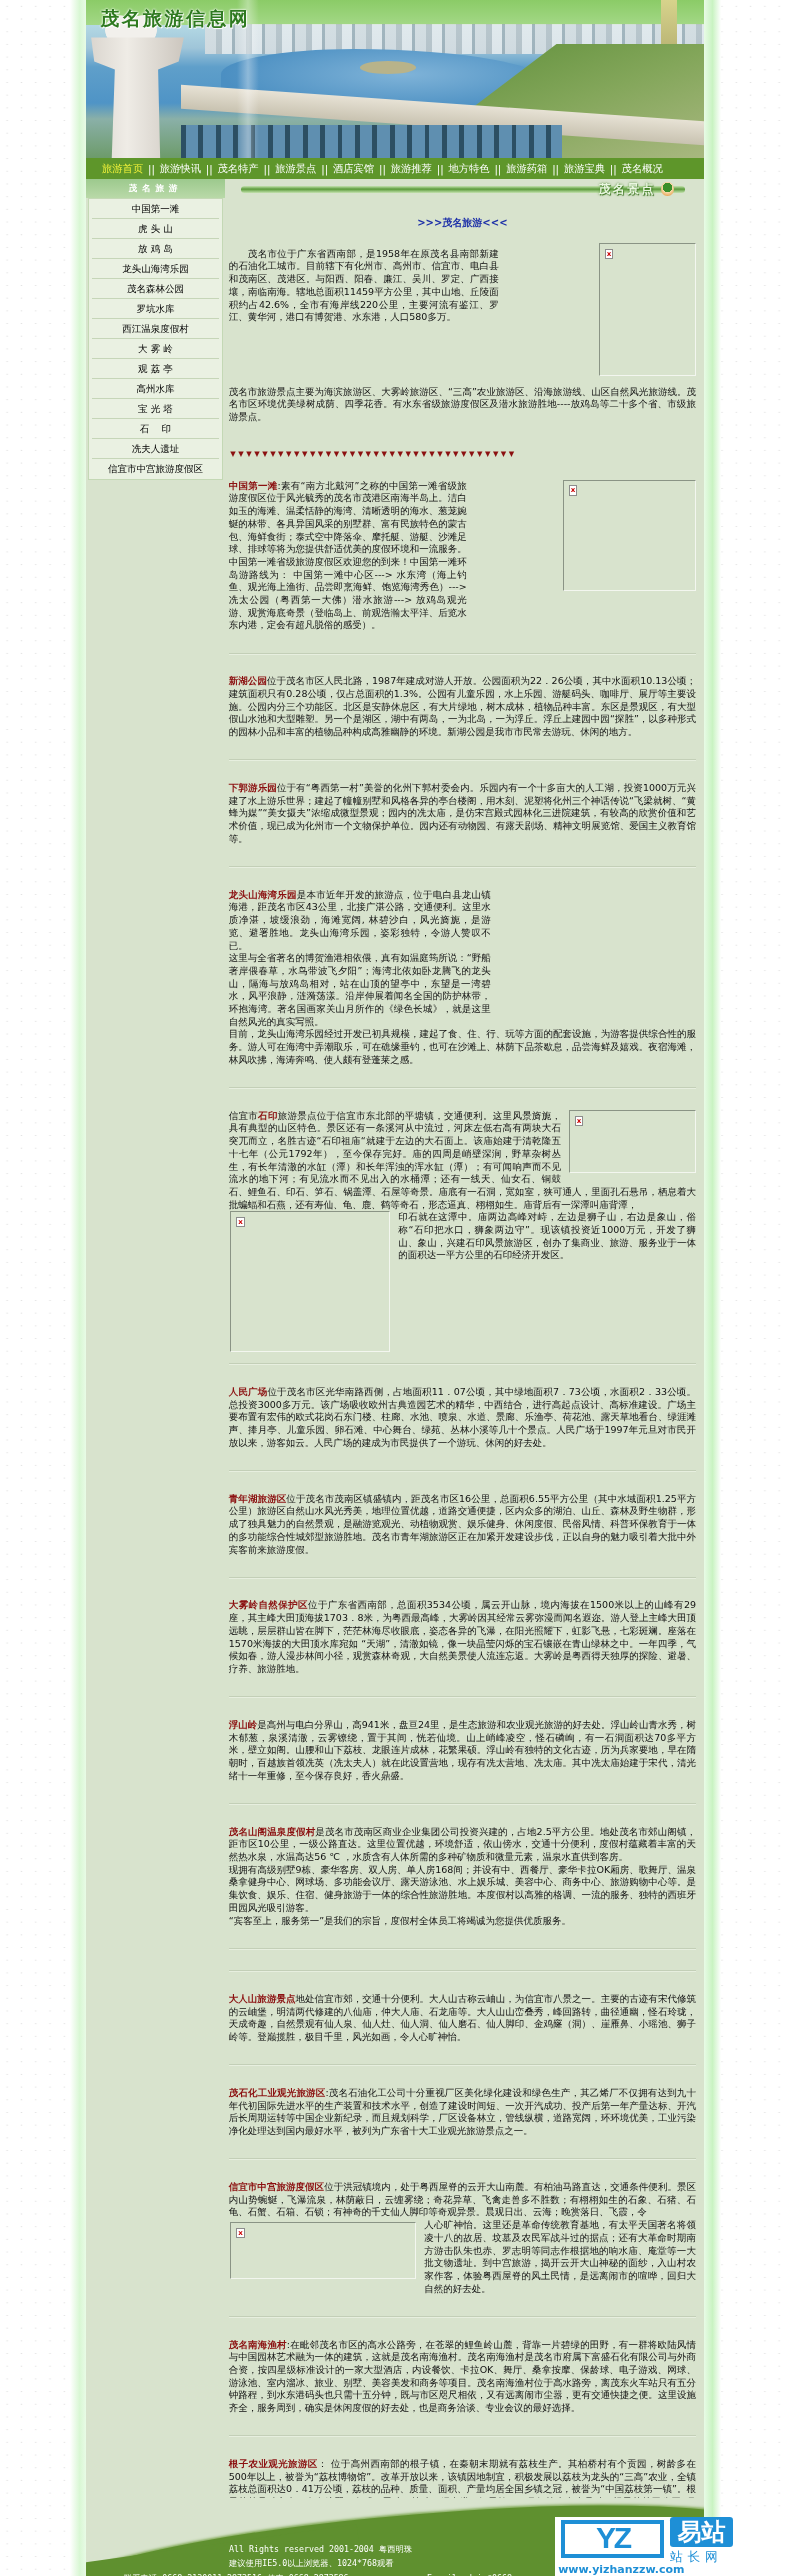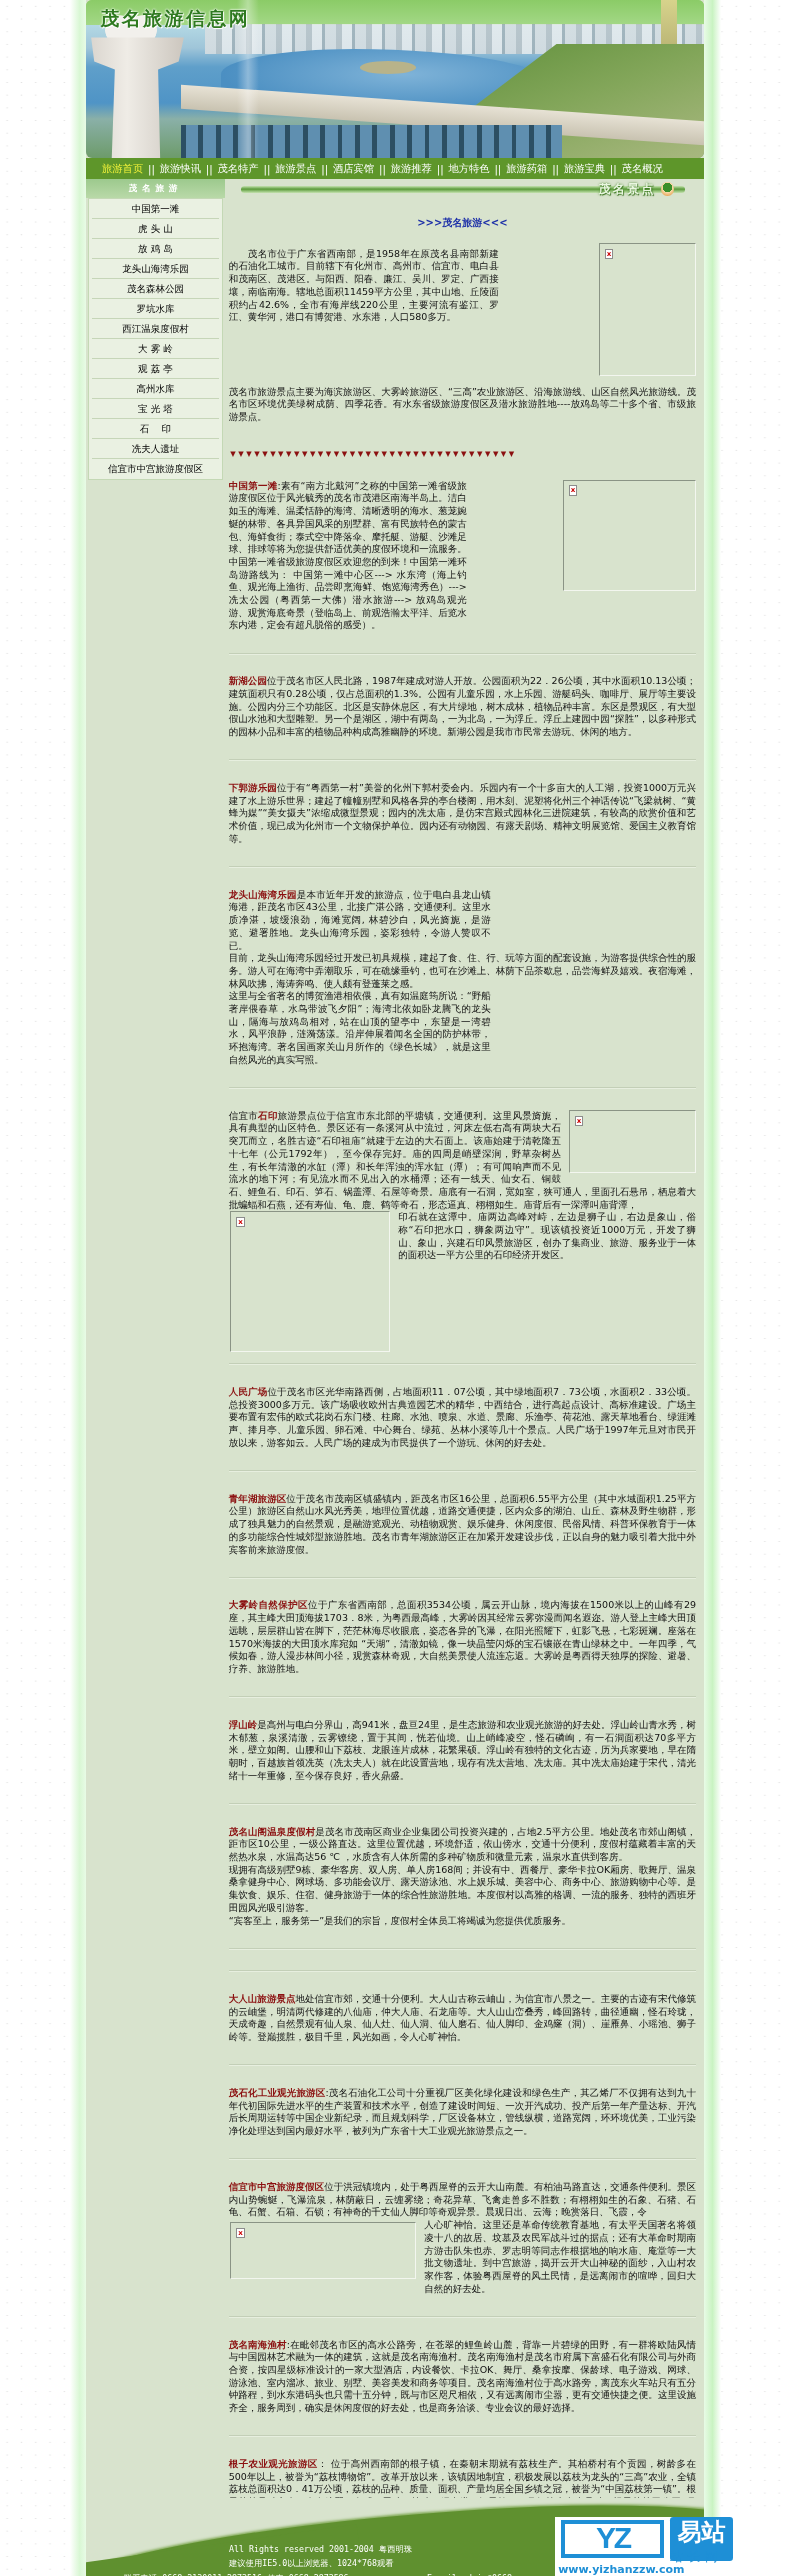--- a/index.html
+++ b/index.html
@@ -24,21 +24,20 @@
     background: linear-gradient(to right, #e8fbe6, #c9f3c2 50%, #ffffff);
   }
   .page {
     position: absolute; left: 86px; top: 0; width: 618px; height: 2576px;
     background: #d8e3cd;
   }
   
   .banner {
     position: relative; width: 618px; height: 158px; overflow: hidden;
     background: linear-gradient(to bottom, #8fcf6e 0px, #a6d98a 24px, #b4d9e4 24.6px, #9fc5d9 48px, #5f9fca 67px, #4f94c6 103px, #8ab0a8 119px, #6d9b6a 158px);
-    border-radius: 6px;
   }
   .banner .sky-band {
     position: absolute; left: 0; top: 0; width: 618px; height: 24.6px;
     background: linear-gradient(to bottom, #8bcb67, #a3d886);
   }
   .banner .city {
     position: absolute; left: 119px; top: 24px; width: 500px; height: 30px;
     background: repeating-linear-gradient(90deg, #d9dfe2 0 11px, #b9c3c8 11px 17.4px, #e8ecee 17.4px 27px, #9fb0b8 27px 30px);
     opacity: .85;
   }
@@ -175,21 +174,21 @@
   .footer-line { position: absolute; white-space: nowrap; font-family: "DejaVu Sans Mono", monospace; font-size: 8.3px; }
   .watermark {
     position: absolute; left: 555px; top: 2517px; width: 234px; height: 59px; background: #fff;
   }
   .watermark .logo-box {
     position: absolute; left: 6.3px; top: 3.2px; width: 103px; height: 38px;
     border: 4.8px solid #1e8fd6; color: #1e8fd6; font-weight: bold; font-size: 30px;
     line-height: 28.5px; text-align: center; font-family: Liberation Sans, sans-serif; letter-spacing: -2.4px;
   }
   .watermark .yi {
-    position: absolute; left: 115px; top: 0; width: 63px; height: 44px; background: #1e8fd6; color: #fff;
+    position: absolute; left: 115px; top: 0; width: 63px; height: 30px; background: #1e8fd6; color: #fff;
     font-size: 24px; font-weight: bold; line-height: 30px; text-align: center; border-radius: 3.2px;
   }
   .watermark .zzw { position: absolute; left: 115px; top: 32px; width: 119px; color: #1e8fd6; font-size: 12.7px; letter-spacing: 4.8px; }
   .watermark .url { position: absolute; left: 3.2px; top: 46px; color: #1e8fd6; font-weight: bold; font-size: 11px; }
 </style>
 </head>
 <body>
 
 <div class="side-glow-left"></div>
 <div class="side-glow-right"></div>
@@ -291,22 +290,22 @@
       </div>
       <hr class="sep">
 
       <div>
         <p><span class="spot-name">下郭游乐园</span><span>位于有“粤西第一村”美誉的化州下郭村委会内。乐园内有一个十多亩大的人工湖，投资1000万元兴建了水上游乐世界；建起了幢幢别墅和风格各异的亭台楼阁，用木刻、泥塑将化州三个神话传说“飞梁就树、“黄蜂为媒”“美女摄夫”浓缩成微型景观；园内的冼太庙，是仿宋宫殿式园林化三进院建筑，有较高的欣赏价值和艺术价值，现已成为化州市一个文物保护单位。园内还有动物园、有露天剧场、精神文明展览馆、爱国主义教育馆等。</span></p>
       </div>
       <hr class="sep">
 
       <div>
         <p style="width:262px;"><span class="spot-name">龙头山海湾乐园</span><span>是本市近年开发的旅游点，位于电白县龙山镇海港，距茂名市区43公里，北接广湛公路，交通便利。这里水质净湛，坡缓浪劲，海滩宽阔, 林碧沙白，风光旖旎，是游览、避署胜地。龙头山海湾乐园，姿彩独特，令游人赞叹不已。</span></p>
+        <p style="width:262px;">这里与全省著名的博贺渔港相依偎，真有如温庭筠所说：“野船著岸偎春草，水鸟带波飞夕阳”；海湾北依如卧龙腾飞的龙头山，隔海与放鸡岛相对，站在山顶的望亭中，东望是一湾碧水，风平浪静，涟漪荡漾。沿岸伸展着闻名全国的防护林带，环抱海湾。著名国画家关山月所作的《绿色长城》，就是这里自然风光的真实写照。</p>
         <p>目前，龙头山海湾乐园经过开发已初具规模，建起了食、住、行、玩等方面的配套设施，为游客提供综合性的服务。游人可在海湾中弄潮取乐，可在礁缘垂钓，也可在沙滩上、林荫下品茶歇息，品尝海鲜及嬉戏。夜宿海滩，林风吹拂，海涛奔鸣、使人颇有登蓬莱之感。</p>
-        <p style="width:262px;">这里与全省著名的博贺渔港相依偎，真有如温庭筠所说：“野船著岸偎春草，水鸟带波飞夕阳”；海湾北依如卧龙腾飞的龙头山，隔海与放鸡岛相对，站在山顶的望亭中，东望是一湾碧水，风平浪静，涟漪荡漾。沿岸伸展着闻名全国的防护林带，环抱海湾。著名国画家关山月所作的《绿色长城》，就是这里自然风光的真实写照。</p>
       </div>
       <hr class="sep">
 
       <div>
         <div class="imgph fr" style="width:127px;height:63px;">
           <span class="broken">x</span>
         </div>
         <p><span>信宜市</span><span class="spot-name">石印</span><span>旅游景点位于信宜市东北部的平塘镇，交通便利。这里风景旖旎，具有典型的山区特色。景区还有一条溪河从中流过，河床左低右高有两块大石突兀而立，名胜古迹“石印祖庙“就建于左边的大石面上。该庙始建于清乾隆五十七年（公元1792年），至今保存完好。庙的四周是峭壁深涧，野草杂树丛生，有长年清澈的水缸（潭）和长年浑浊的浑水缸（潭）；有可闻响声而不见流水的地下河；有见流水而不见出入的水桶潭；还有一线天、仙女石、铜鼓石、鲤鱼石、印石、笋石、锅盖潭、石屋等奇景。庙底有一石洞，宽如室，狭可通人，里面孔石悬吊，栖息着大批蝙蝠和石燕，还有寿仙、龟、鹿、鹤等奇石，形态逼真、栩栩如生。庙背后有一深潭叫庙背潭，</span></p>
         <div class="imgph fl" style="width:160px;height:141px;">
           <span class="broken">x</span>

